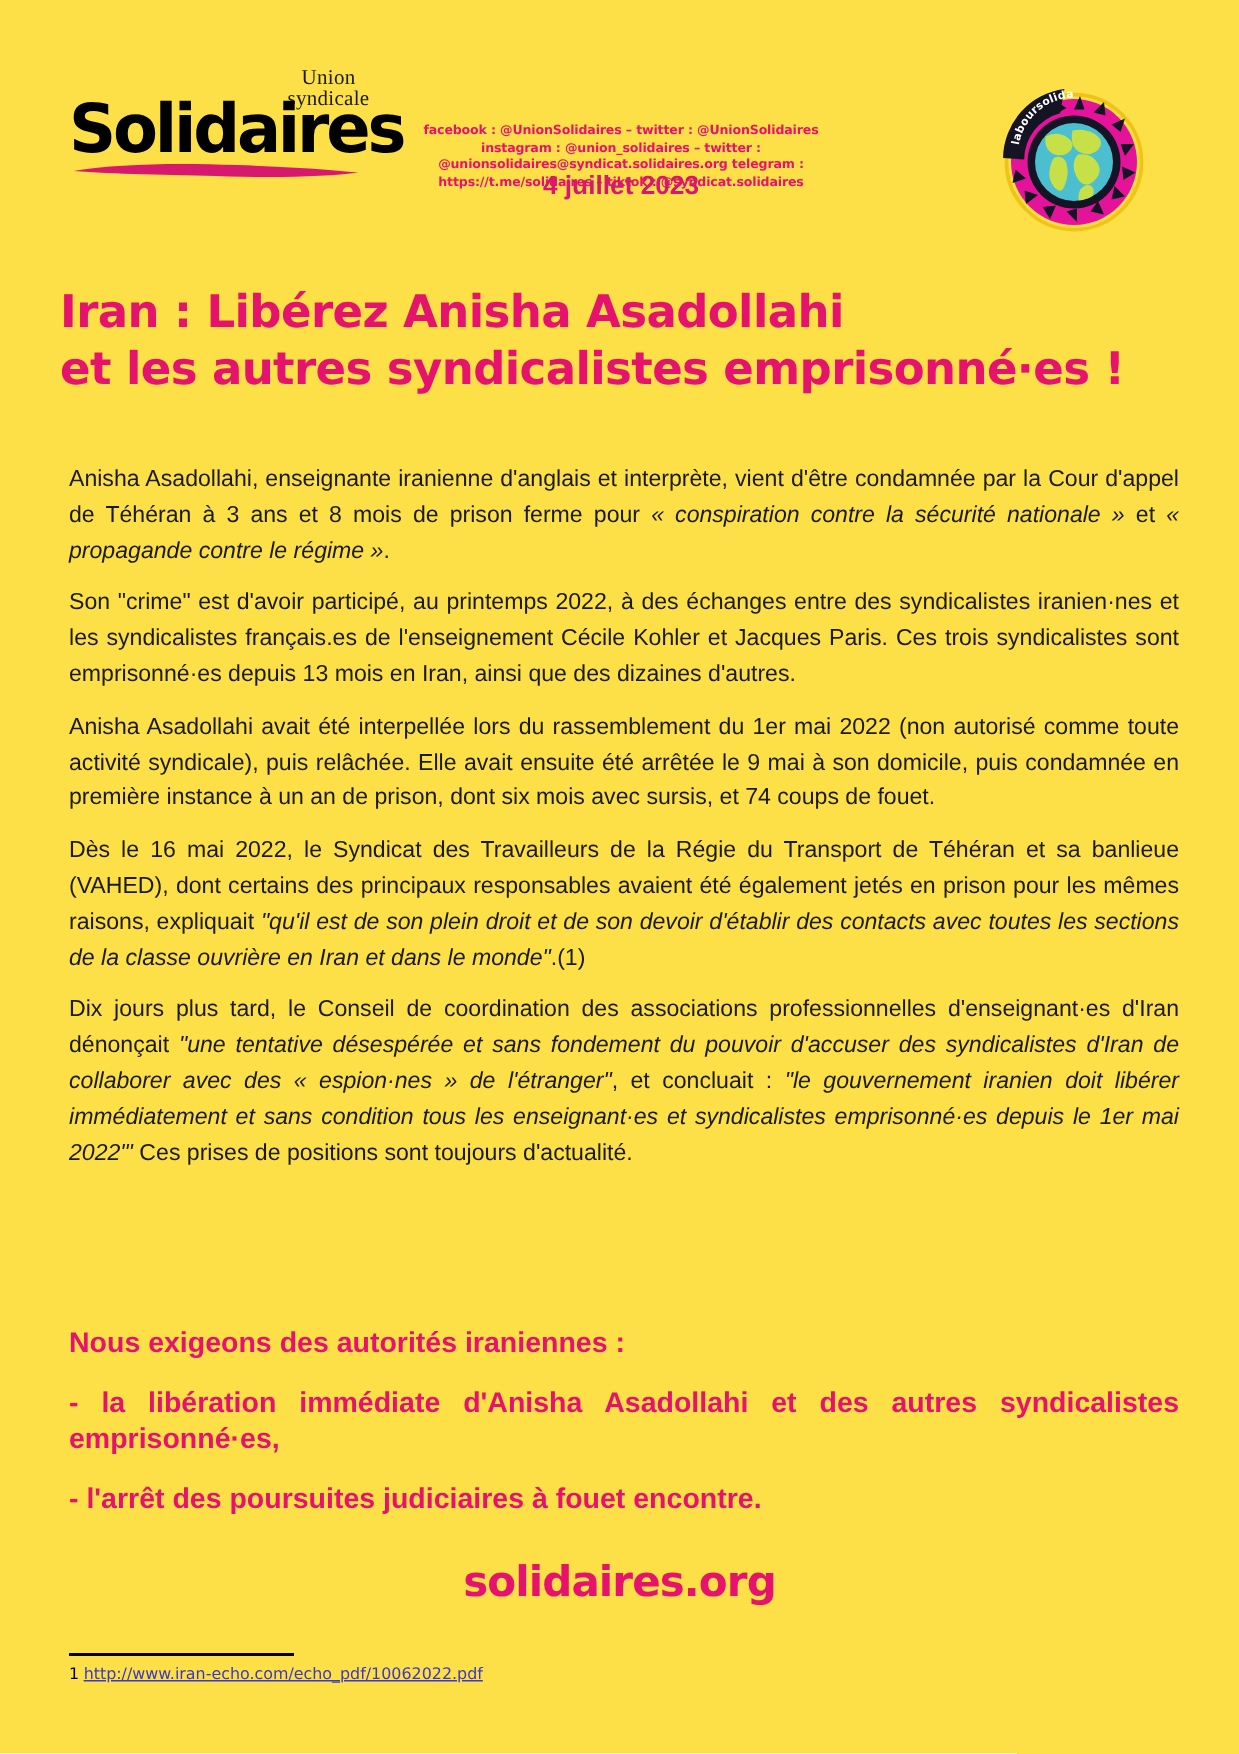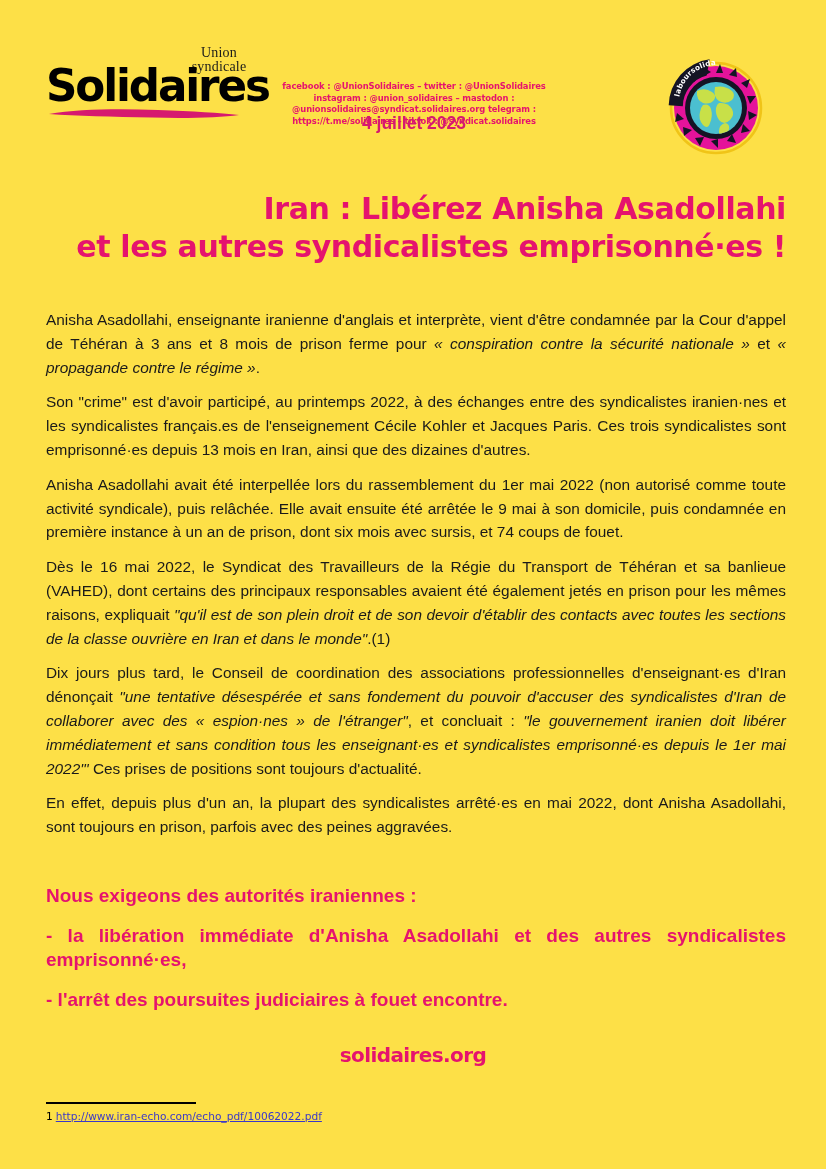--- a/index.html
+++ b/index.html
@@ -104,21 +104,21 @@
     width: 105px;
     height: 105px;
   }
 
   
   .title {
     position: absolute;
     left: 40px;
     top: 190px;
     width: 746px;
-    text-align: right;
+    text-align: left;
     color: #e5136e;
     font-family: "DejaVu Sans", sans-serif;
     font-weight: bold;
     font-size: 30px;
     line-height: 38px;
     letter-spacing: -0.4px;
   }
   .title .tline { display: block; }
 
   
@@ -158,21 +158,21 @@
   
   .site-url {
     position: absolute;
     left: 40px;
     top: 1038px;
     width: 746px;
     text-align: center;
     color: #e5136e;
     font-family: "DejaVu Sans", sans-serif;
     font-weight: bold;
-    font-size: 20px;
+    font-size: 28px;
     line-height: 34px;
     letter-spacing: -0.6px;
   }
   .fn-rule {
     position: absolute;
     left: 46px;
     top: 1102px;
     width: 150px;
     height: 2px;
     background: #000000;
@@ -204,21 +204,21 @@
     <div class="logo-block">
       <div class="logo-union">Union<br>syndicale</div>
       <div class="logo-word">Solidaires</div>
       <svg class="logo-swoosh" viewBox="0 0 192 11" preserveAspectRatio="none">
         <path d="M1 6 C 30 1, 70 0.5, 110 2 C 145 3.2, 172 5, 191 7 C 172 9.6, 140 10.6, 104 9.6 C 64 8.6, 28 8, 1 6 Z" fill="#d6196f"></path>
       </svg>
     </div>
 
     <div class="social">
       <div>facebook : @UnionSolidaires – twitter : @UnionSolidaires</div>
-      <div>instagram : @union_solidaires – mastodon :</div>
+      <div>instagram : @union_solidaires – twitter :</div>
       <div>@unionsolidaires@syndicat.solidaires.org  telegram :</div>
       <div>https://t.me/solidaires – tiktok : @syndicat.solidaires</div>
     </div>
 
     <div class="doc-date">4 juillet 2023</div>
 
     <svg class="globe-badge" viewBox="0 0 105 105">
       <defs>
         <path id="arcpath" d="M 16 46 A 38 38 0 0 1 52 12" fill="none"></path>
         <clipPath id="globeclip">
@@ -266,21 +266,20 @@
     <span class="tline">Iran : Libérez Anisha Asadollahi</span>
     <span class="tline">et les autres syndicalistes emprisonné·es !</span>
   </div>
 
   <div class="body-area">
     <p class="para"><span>Anisha Asadollahi, enseignante iranienne d'anglais et interprète, vient d'être condamnée par la Cour d'appel de Téhéran à 3 ans et 8 mois de prison ferme pour </span><i>« conspiration contre la sécurité nationale »</i><span> et </span><i>« propagande contre le régime »</i><span>.</span></p>
     <p class="para"><span>Son "crime" est d'avoir participé, au printemps 2022, à des échanges entre des syndicalistes iranien·nes et les syndicalistes français.es de l'enseignement Cécile Kohler et Jacques Paris. Ces trois syndicalistes sont emprisonné·es depuis 13 mois en Iran, ainsi que des dizaines d'autres.</span></p>
     <p class="para"><span>Anisha Asadollahi avait été interpellée lors du rassemblement du 1er mai 2022 (non autorisé comme toute activité syndicale), puis relâchée. Elle avait ensuite été arrêtée le 9 mai à son domicile, puis condamnée en première instance à un an de prison, dont six mois avec sursis, et 74 coups de fouet.</span></p>
     <p class="para"><span>Dès le 16 mai 2022, le Syndicat des Travailleurs de la Régie du Transport de Téhéran et sa banlieue (VAHED), dont certains des principaux responsables avaient été également jetés en prison pour les mêmes raisons, expliquait </span><i>"qu'il est de son plein droit et de son devoir d'établir des contacts avec toutes les sections de la classe ouvrière en Iran et dans le monde"</i><span>.(1)</span></p>
     <p class="para"><span>Dix jours plus tard, le Conseil de coordination des associations professionnelles d'enseignant·es d'Iran dénonçait </span><i>"une tentative désespérée et sans fondement du pouvoir d'accuser des syndicalistes d'Iran de collaborer avec des « espion·nes » de l'étranger"</i><span>, et concluait : </span><i>"le gouvernement iranien doit libérer immédiatement et sans condition tous les enseignant·es et syndicalistes emprisonné·es depuis le 1er mai 2022"'</i><span> Ces prises de positions sont toujours d'actualité.</span></p>
-    <p class="para"><span>En effet, depuis plus d'un an, la plupart des syndicalistes arrêté·es en mai 2022, dont Anisha Asadollahi, sont toujours en prison, parfois avec des peines aggravées.</span></p>
   </div>
 
   <div class="demands">
     <p class="demand-head">Nous exigeons des autorités iraniennes :</p>
     <p class="demand-item">- la libération immédiate d'Anisha Asadollahi et des autres syndicalistes emprisonné·es,</p>
     <p class="demand-item last">- l'arrêt des poursuites judiciaires à fouet encontre.</p>
   </div>
 
   <div class="site-url">solidaires.org</div>
   <div class="fn-rule"></div>

